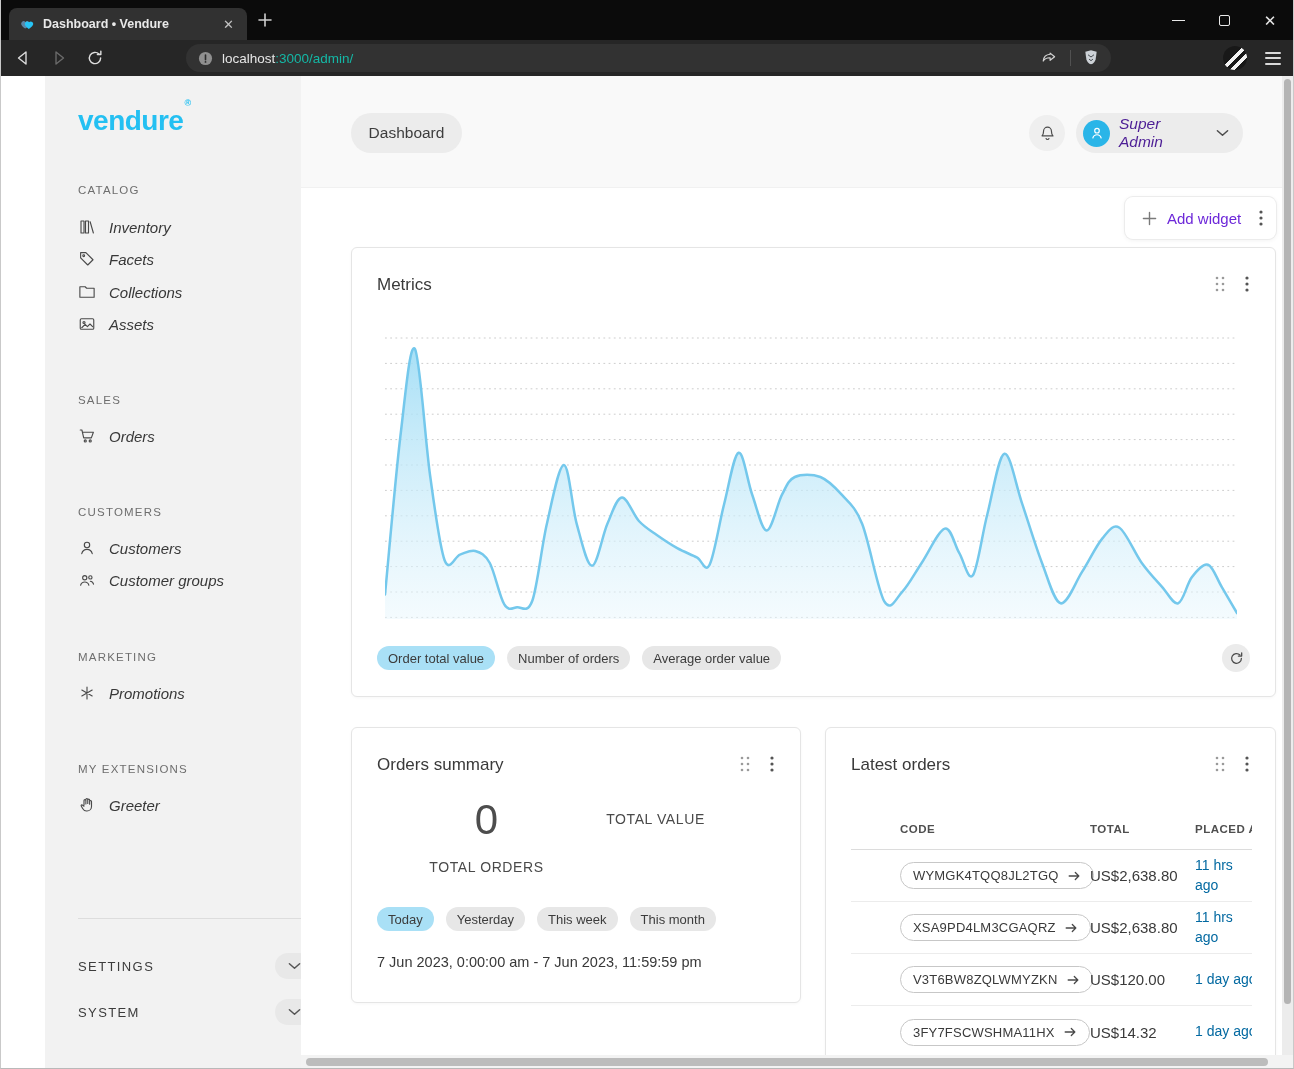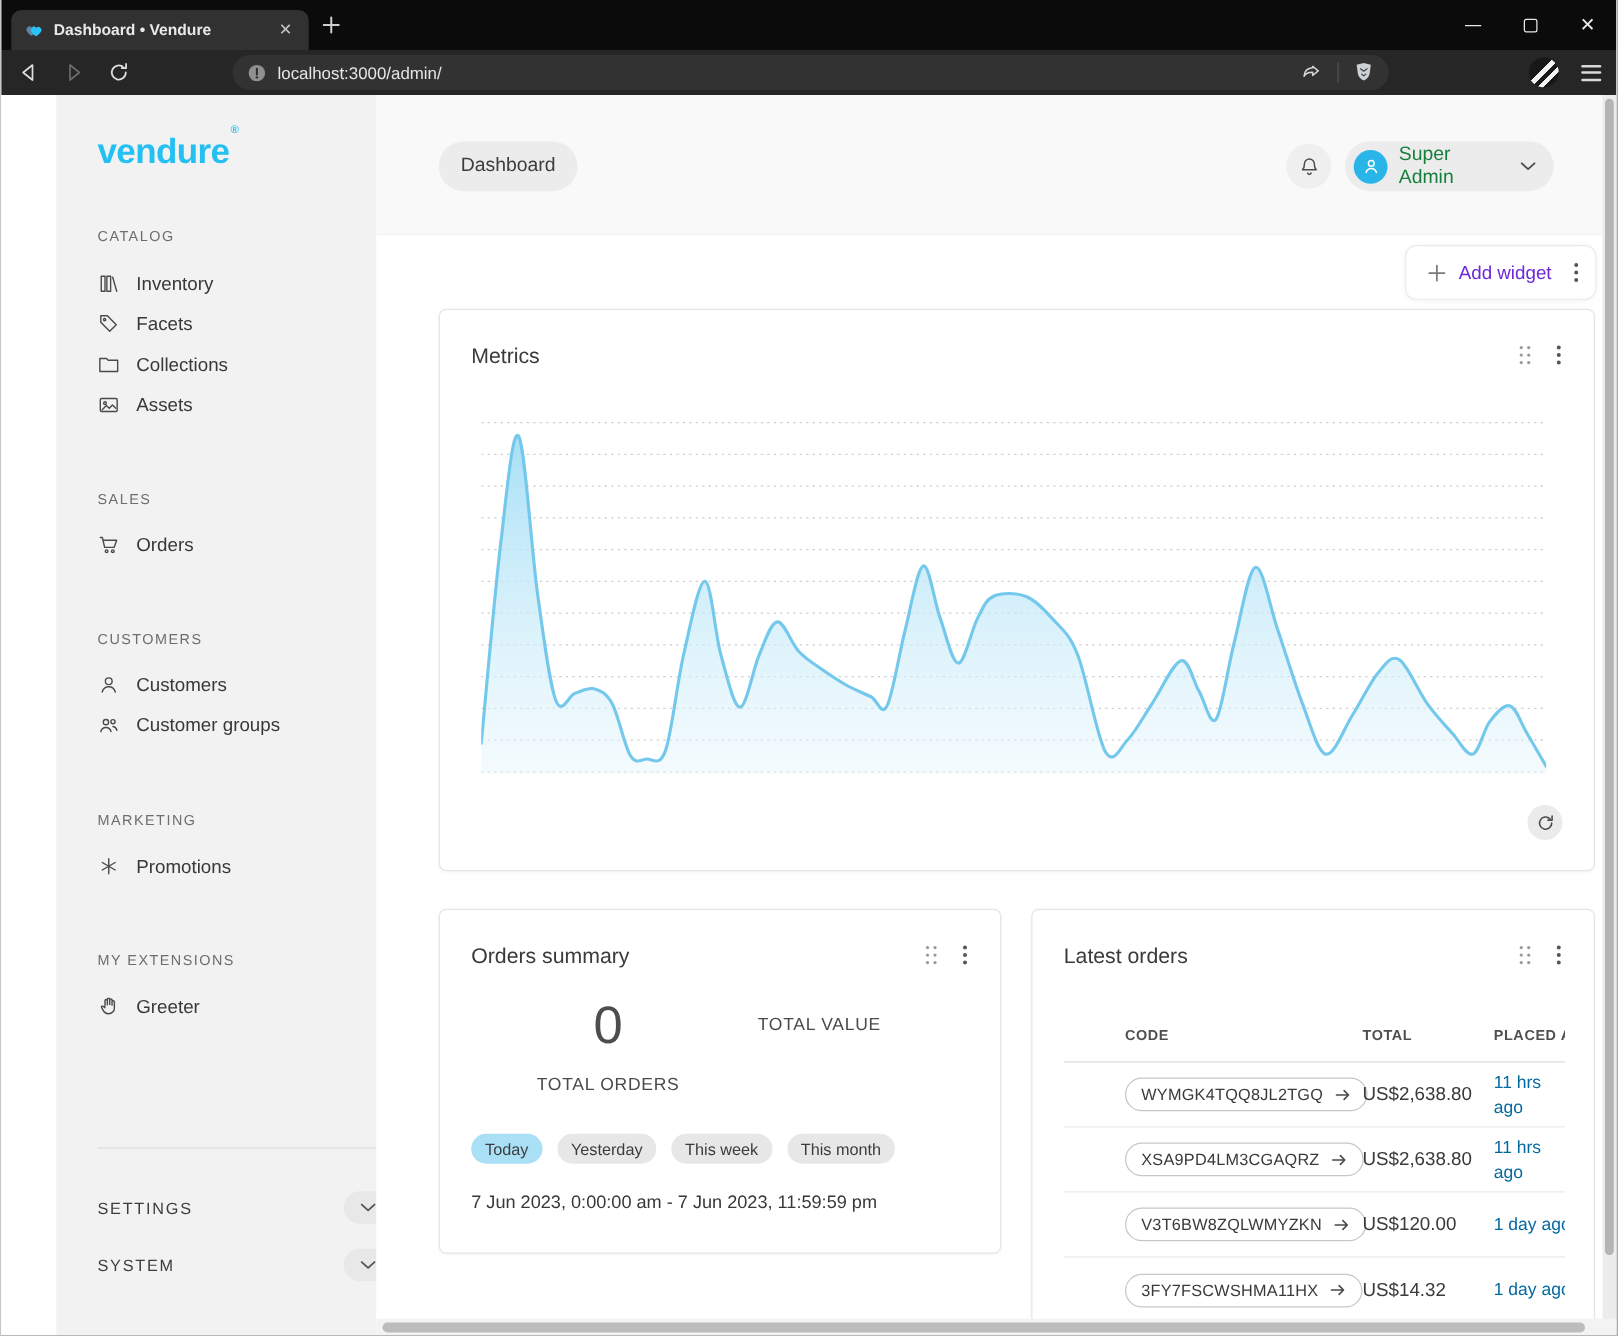--- a/index.html
+++ b/index.html
@@ -20,56 +20,56 @@
   .win-min{width:13px;height:0;border-top:1.4px solid #e9e9e9;display:block;}
   .win-max{width:11px;height:11px;border:1.4px solid #e9e9e9;border-radius:2px;display:block;}
   .win-close{font-size:15px;line-height:1;}
 
   .toolbar{position:absolute;left:0;top:40px;width:100%;height:36px;background:#262626;}
   .navbtns{position:absolute;left:10px;top:0;height:36px;display:flex;align-items:center;gap:12px;}
   .navbtn{width:24px;height:24px;display:flex;align-items:center;justify-content:center;}
   .urlbar{position:absolute;left:185px;top:4px;width:925px;height:28px;border-radius:14px;
           background:#323232;display:flex;align-items:center;padding:0 12px;}
   .urltext{margin-left:9px;font-size:13.5px;color:#e6e6e6;flex:1;}
-  .urltext .path{color:#e5e5e5;}
+  .urltext .path{color:#14b8a6;}
   .url-right{display:flex;align-items:center;gap:12px;}
   .url-div{width:1px;height:16px;background:#515151;}
   .tb-right{position:absolute;right:12px;top:0;height:36px;display:flex;align-items:center;gap:18px;}
   .avatar-stripes{width:24px;height:24px;border-radius:50%;
      background:linear-gradient(135deg,#181818 42%,#f2f2f2 42%,#f2f2f2 54%,#181818 54%,#181818 64%,#f2f2f2 64%,#f2f2f2 74%,#181818 74%);}
   .hamburger{display:flex;flex-direction:column;gap:3.5px;}
   .hamburger span{display:block;width:16px;height:2px;background:#d9d9d9;border-radius:1px;}
 
   
   .app{position:absolute;left:0;top:76px;width:100%;height:993px;background:#fff;overflow:hidden;}
 
   
   .sidebar{position:absolute;left:0;top:0;width:300px;height:100%;background:#f2f2f2;border-right:1px solid #e3e3e3;margin-left:44px;}
   .logo{position:absolute;left:33px;top:29px;font-size:28px;font-weight:bold;letter-spacing:-0.5px;color:#24c0f2;}
   .logo sup{font-size:9px;top:-14px;position:relative;left:1px;}
   .sec-label{position:absolute;left:33px;font-size:11.5px;letter-spacing:1.2px;color:#6e6e6e;}
   .side-item{position:absolute;left:33px;height:24px;display:flex;align-items:center;gap:13px;cursor:pointer;}
-  .side-item .lbl{font-size:15px;color:#383838;}
+  .side-item .lbl{font-size:15px;color:#383838;font-style:italic;}
   .si{width:18px;height:18px;stroke:#4a4a4a;fill:none;stroke-width:1.5;stroke-linecap:round;stroke-linejoin:round;}
   .side-divider{position:absolute;left:33px;top:842px;width:232px;height:1px;background:#dddddd;}
   .collapse-row{position:absolute;left:33px;width:235px;height:28px;display:flex;align-items:center;justify-content:space-between;}
   .collapse-row .lbl{font-size:13px;letter-spacing:1.4px;color:#3c3c3c;}
   .chev-pill{width:38px;height:26px;border-radius:13px;background:#e8e8e8;display:flex;align-items:center;justify-content:center;}
 
   
   .main{position:absolute;left:300px;top:0;width:994px;height:100%;}
   .topband{position:absolute;left:0;top:0;width:100%;height:112px;background:#f9f9f9;border-bottom:1px solid #f1f1f1;}
   .pill-btn{position:absolute;height:40px;border-radius:20px;background:#ececec;display:flex;align-items:center;
             justify-content:center;font-size:15.5px;color:#3d3d3d;}
   .dash-pill{left:50px;top:37px;width:111px;}
   .bell-btn{position:absolute;left:728px;top:39px;width:36px;height:36px;border-radius:50%;background:#efefef;
             display:flex;align-items:center;justify-content:center;}
   .user-pill{left:775px;top:37px;width:167px;justify-content:flex-start;padding:0 14px 0 7px;gap:9px;}
   .user-avatar{width:27px;height:27px;border-radius:50%;background:#2ab5e8;display:flex;align-items:center;justify-content:center;}
-  .user-name{flex:1;font-size:15.5px;color:#15803d;}
+  .user-name{flex:1;font-size:15.5px;color:#4c1d95;font-style:italic;}
 
   .content{position:absolute;left:0;top:112px;width:100%;height:881px;background:#fff;overflow:hidden;}
 
   .add-widget{position:absolute;left:824px;top:9px;width:151px;height:42px;background:#fff;border-radius:8px;
       box-shadow:0 0 0 1px #ececec,0 1px 5px rgba(0,0,0,.07);display:flex;align-items:center;padding:0 13px 0 17px;gap:10px;}
   .add-widget .lbl{font-size:15px;color:#6d28d9;flex:1;}
 
   .card{position:absolute;background:#fff;border:1px solid #e5e5e5;border-radius:6px;box-shadow:0 1px 3px rgba(0,0,0,.035);}
   .widget-title{position:absolute;left:25px;top:27px;font-size:17px;color:#3a3a3a;}
   .widget-icons{position:absolute;right:26px;top:28px;display:flex;align-items:center;gap:20px;}
@@ -371,20 +371,25 @@
                 <line x1="0" y1="159.4" x2="852" y2="159.4" stroke="#cdcdcd" stroke-width="1" stroke-dasharray="1.8 3.4"></line>
                 <line x1="0" y1="184.8" x2="852" y2="184.8" stroke="#cdcdcd" stroke-width="1" stroke-dasharray="1.8 3.4"></line>
                 <line x1="0" y1="210.2" x2="852" y2="210.2" stroke="#cdcdcd" stroke-width="1" stroke-dasharray="1.8 3.4"></line>
                 <line x1="0" y1="235.6" x2="852" y2="235.6" stroke="#cdcdcd" stroke-width="1" stroke-dasharray="1.8 3.4"></line>
                 <line x1="0" y1="261.0" x2="852" y2="261.0" stroke="#cdcdcd" stroke-width="1" stroke-dasharray="1.8 3.4"></line>
                 <line x1="0" y1="286.4" x2="852" y2="286.4" stroke="#cdcdcd" stroke-width="1" stroke-dasharray="1.8 3.4"></line>
                 <path d="M0.0 263.6C2.6 237.4 10.4 147.0 15.3 106.0C20.3 65.0 24.9 11.3 29.8 17.8C34.8 24.3 40.2 110.0 45.2 145.2C50.1 180.4 54.7 216.1 59.6 229.2C64.6 242.3 69.9 225.1 75.0 223.6C80.1 222.1 85.3 218.6 90.3 220.0C95.3 221.4 100.0 223.1 104.8 232.0C109.6 240.9 114.7 266.1 119.3 273.4C123.8 280.8 127.4 276.9 132.1 276.2C136.7 275.6 142.4 283.4 147.4 269.5C152.4 255.6 156.6 215.4 161.9 192.8C167.1 170.2 173.9 134.0 178.9 134.0C183.9 134.0 187.0 176.0 191.7 192.8C196.4 209.6 201.9 234.8 207.0 234.8C212.1 234.8 217.4 204.2 222.4 192.8C227.3 181.4 231.6 166.9 236.9 166.5C242.1 166.0 248.1 183.7 253.9 190.0C259.7 196.3 265.4 199.5 271.8 204.0C278.2 208.5 285.6 213.4 292.2 217.2C298.9 220.9 306.4 223.6 311.8 226.4C317.2 229.2 320.1 242.5 324.6 233.7C329.2 224.8 334.3 191.9 339.1 173.2C343.9 154.5 348.9 123.3 353.6 121.7C358.3 120.1 362.5 150.7 367.2 163.7C371.9 176.7 376.7 199.5 381.7 199.5C386.7 199.5 392.3 172.6 397.0 163.7C401.7 154.8 403.4 149.0 409.8 146.0C416.2 143.1 427.6 143.1 435.4 146.0C443.2 149.0 449.7 155.9 456.7 163.7C463.6 171.5 470.0 175.0 477.1 192.8C484.2 210.6 492.6 259.0 499.3 270.4C505.9 281.7 510.9 267.3 517.2 260.8C523.4 254.4 529.7 242.3 536.8 231.7C543.9 221.2 553.5 199.2 559.8 197.6C566.0 195.9 569.6 214.1 574.2 221.9C578.9 229.7 583.2 250.8 587.9 244.3C592.6 237.8 597.1 203.3 602.4 183.0C607.6 162.7 613.6 124.4 619.4 122.8C625.2 121.2 631.0 155.0 637.3 173.2C643.5 191.4 650.5 215.2 656.9 231.7C663.3 248.2 669.0 270.7 675.6 272.3C682.3 273.9 690.0 252.1 696.9 241.2C703.9 230.4 711.1 214.8 717.4 207.4C723.6 199.9 727.9 192.7 734.4 196.7C741.0 200.8 749.5 221.9 756.6 231.7C763.7 241.6 770.9 249.0 777.0 255.8C783.1 262.6 788.2 273.9 793.2 272.3C798.2 270.7 801.9 252.7 806.8 246.3C811.8 239.8 818.1 232.1 823.0 233.7C828.0 235.3 831.8 247.7 836.7 255.8C841.5 263.9 849.4 277.7 852.0 282.1L852 288L0 288Z" fill="url(#ag)"></path>
                 <path d="M0.0 263.6C2.6 237.4 10.4 147.0 15.3 106.0C20.3 65.0 24.9 11.3 29.8 17.8C34.8 24.3 40.2 110.0 45.2 145.2C50.1 180.4 54.7 216.1 59.6 229.2C64.6 242.3 69.9 225.1 75.0 223.6C80.1 222.1 85.3 218.6 90.3 220.0C95.3 221.4 100.0 223.1 104.8 232.0C109.6 240.9 114.7 266.1 119.3 273.4C123.8 280.8 127.4 276.9 132.1 276.2C136.7 275.6 142.4 283.4 147.4 269.5C152.4 255.6 156.6 215.4 161.9 192.8C167.1 170.2 173.9 134.0 178.9 134.0C183.9 134.0 187.0 176.0 191.7 192.8C196.4 209.6 201.9 234.8 207.0 234.8C212.1 234.8 217.4 204.2 222.4 192.8C227.3 181.4 231.6 166.9 236.9 166.5C242.1 166.0 248.1 183.7 253.9 190.0C259.7 196.3 265.4 199.5 271.8 204.0C278.2 208.5 285.6 213.4 292.2 217.2C298.9 220.9 306.4 223.6 311.8 226.4C317.2 229.2 320.1 242.5 324.6 233.7C329.2 224.8 334.3 191.9 339.1 173.2C343.9 154.5 348.9 123.3 353.6 121.7C358.3 120.1 362.5 150.7 367.2 163.7C371.9 176.7 376.7 199.5 381.7 199.5C386.7 199.5 392.3 172.6 397.0 163.7C401.7 154.8 403.4 149.0 409.8 146.0C416.2 143.1 427.6 143.1 435.4 146.0C443.2 149.0 449.7 155.9 456.7 163.7C463.6 171.5 470.0 175.0 477.1 192.8C484.2 210.6 492.6 259.0 499.3 270.4C505.9 281.7 510.9 267.3 517.2 260.8C523.4 254.4 529.7 242.3 536.8 231.7C543.9 221.2 553.5 199.2 559.8 197.6C566.0 195.9 569.6 214.1 574.2 221.9C578.9 229.7 583.2 250.8 587.9 244.3C592.6 237.8 597.1 203.3 602.4 183.0C607.6 162.7 613.6 124.4 619.4 122.8C625.2 121.2 631.0 155.0 637.3 173.2C643.5 191.4 650.5 215.2 656.9 231.7C663.3 248.2 669.0 270.7 675.6 272.3C682.3 273.9 690.0 252.1 696.9 241.2C703.9 230.4 711.1 214.8 717.4 207.4C723.6 199.9 727.9 192.7 734.4 196.7C741.0 200.8 749.5 221.9 756.6 231.7C763.7 241.6 770.9 249.0 777.0 255.8C783.1 262.6 788.2 273.9 793.2 272.3C798.2 270.7 801.9 252.7 806.8 246.3C811.8 239.8 818.1 232.1 823.0 233.7C828.0 235.3 831.8 247.7 836.7 255.8C841.5 263.9 849.4 277.7 852.0 282.1" fill="none" stroke="#74c8ec" stroke-width="2.5" stroke-linejoin="round" stroke-linecap="round"></path>
               </svg>
           </div>
+          <div class="chip-row">
+            <span class="chip active">Order total value</span>
+            <span class="chip">Number of orders</span>
+            <span class="chip">Average order value</span>
+          </div>
           <div class="refresh-btn">
             <svg width="15" height="15" viewBox="0 0 20 20">
                 <path d="M16.5 10a6.5 6.5 0 11-1.9-4.6" fill="none" stroke="#4c4c4c" stroke-width="1.7" stroke-linecap="round"></path>
                 <path d="M16.9 2.4v4.4h-4.4" fill="none" stroke="#4c4c4c" stroke-width="1.7" stroke-linecap="round" stroke-linejoin="round"></path>
               </svg>
           </div>
         </div>
 
         <div class="card summary-card">
           <div class="widget-title">Orders summary</div>

